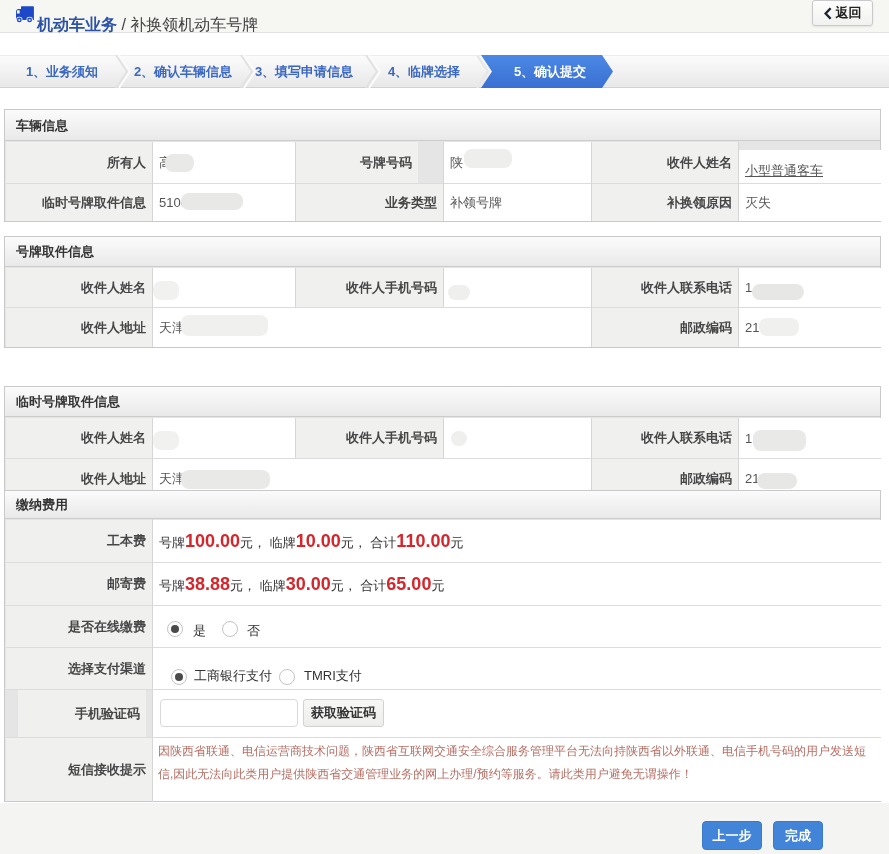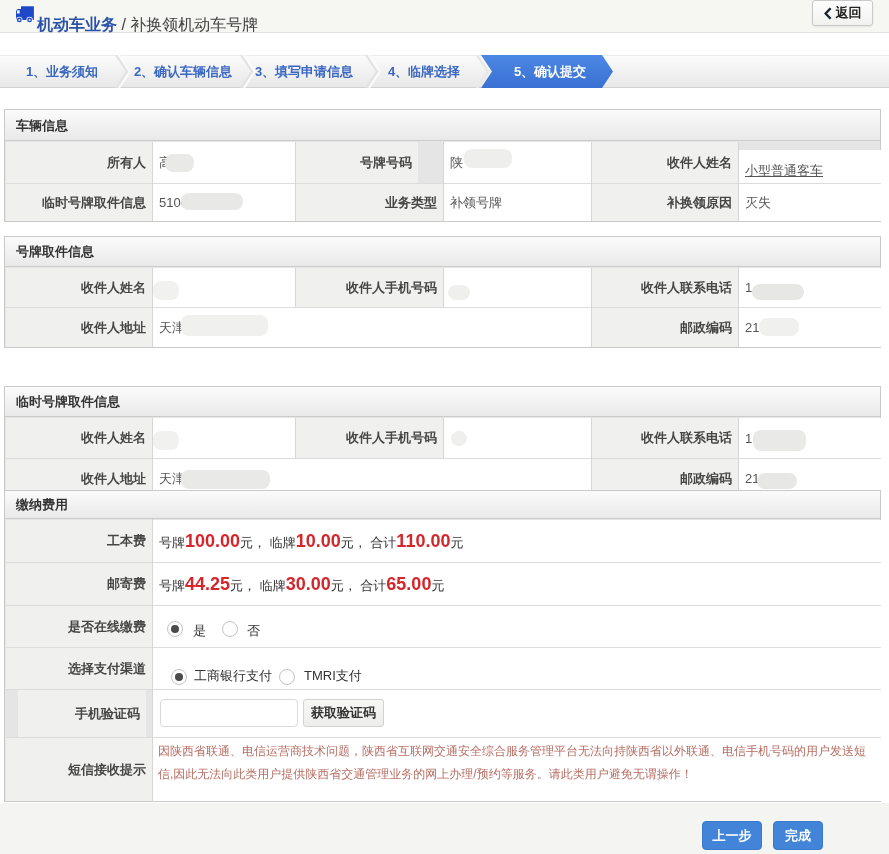--- a/index.html
+++ b/index.html
@@ -166,21 +166,21 @@
 
 <div class="abs panel" style="top:490px; height:312px;">
   <div class="abs phead" style="height:28px;line-height:28px;">缴纳费用</div>
   <div class="abs lab" style="left:1px;top:29px;width:146px;height:42px;">工本费</div>
   <div class="abs val" style="left:148px;top:29px;width:728px;height:42px;">
       <span class="feetxt">号牌<span class="rednum">100.00</span>元， 临牌<span class="rednum">10.00</span>元， 合计<span class="rednum">110.00</span>元</span>
     </div>
   <div class="abs hline" style="top:71px;"></div>
   <div class="abs lab" style="left:1px;top:72px;width:146px;height:42px;">邮寄费</div>
   <div class="abs val" style="left:148px;top:72px;width:728px;height:42px;">
-      <span class="feetxt">号牌<span class="rednum">44.25</span>元， 临牌<span class="rednum">30.00</span>元， 合计<span class="rednum">65.00</span>元</span>
+      <span class="feetxt">号牌<span class="rednum">38.88</span>元， 临牌<span class="rednum">30.00</span>元， 合计<span class="rednum">65.00</span>元</span>
     </div>
   <div class="abs hline" style="top:114px;"></div>
   <div class="abs lab" style="left:1px;top:115px;width:146px;height:41px;">是否在线缴费</div>
   <div class="abs val" style="left:148px;top:115px;width:728px;height:41px;"></div>
   <div class="abs radio sel" style="left:162px;top:130px;">
       <div class="dot"></div>
     </div>
   <div class="abs rlab" style="left:188px;top:131px;">是</div>
   <div class="abs radio" style="left:217px;top:130px;"></div>
   <div class="abs rlab" style="left:242px;top:131px;">否</div>

